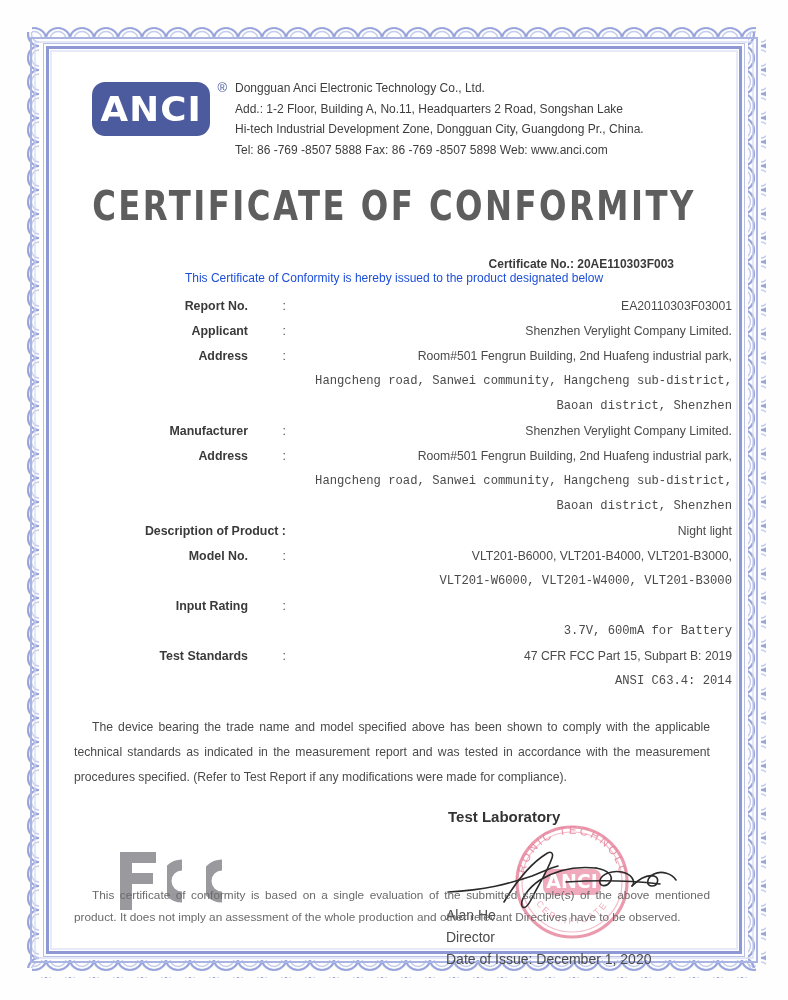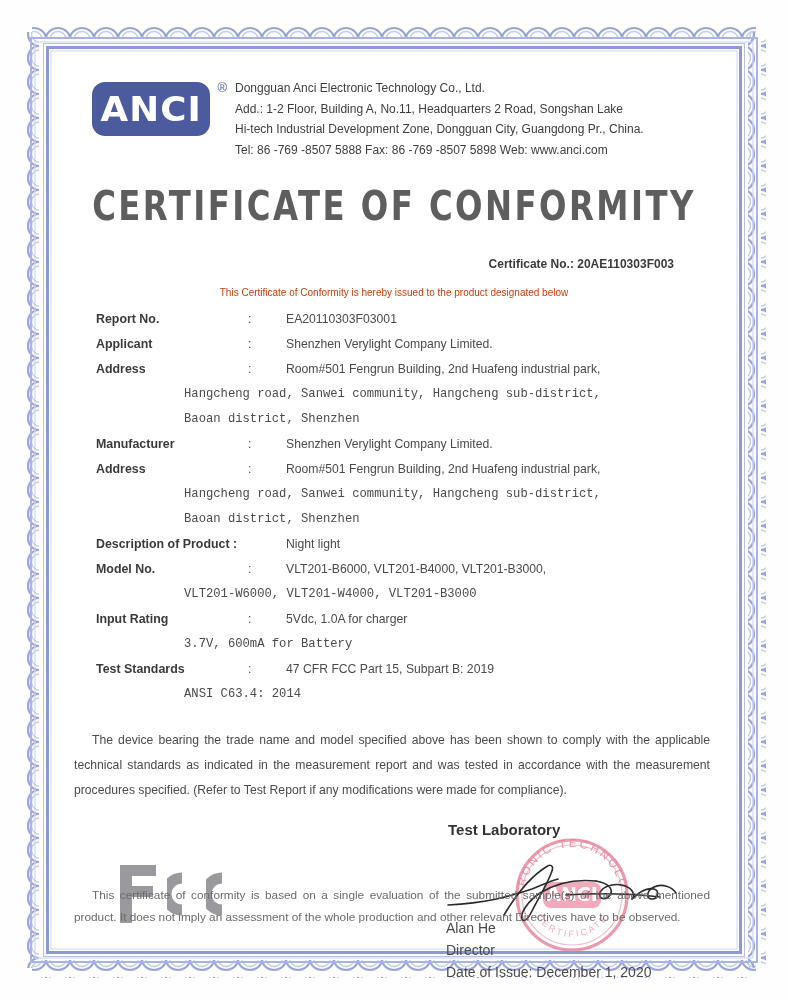--- a/index.html
+++ b/index.html
@@ -113,34 +113,35 @@
   .cert-no {
     text-align: right;
     font-size: 12px;
     font-weight: bold;
     color: #3a3a3a;
     margin: 36px 58px 0 0;
   }
 
   .issued-line {
     text-align: center;
-    font-size: 10px;
-    color: #c2410c;
-    margin: 16px 0 0 0;
+    font-size: 12px;
+    color: #1d4ed8;
+    margin: 0 0 0 0;
   }
 
   
   .details {
     margin: 14px 0 0 40px;
     font-size: 12.2px;
   }
   .row {
     display: flex;
     align-items: flex-start;
     min-height: 25px;
+    text-align: right;
   }
   .lbl {
     flex: 0 0 152px;
     font-weight: bold;
     color: #3a3a3a;
     font-size: 12.4px;
   }
   .colon {
     flex: 0 0 38px;
     color: #4a4a4a;
@@ -325,21 +326,20 @@
         <div class="colon">:</div>
         <div class="val">VLT201-B6000, VLT201-B4000, VLT201-B3000,</div>
       </div>
       <div class="row cont-row">
         <div class="val cont">VLT201-W6000, VLT201-W4000, VLT201-B3000</div>
       </div>
 
       <div class="row">
         <div class="lbl">Input Rating</div>
         <div class="colon">:</div>
-        <div class="val">5Vdc, 1.0A for charger</div>
       </div>
       <div class="row cont-row">
         <div class="val cont">3.7V, 600mA for Battery</div>
       </div>
 
       <div class="row">
         <div class="lbl">Test Standards</div>
         <div class="colon">:</div>
         <div class="val">47 CFR FCC Part 15, Subpart B: 2019</div>
       </div>

